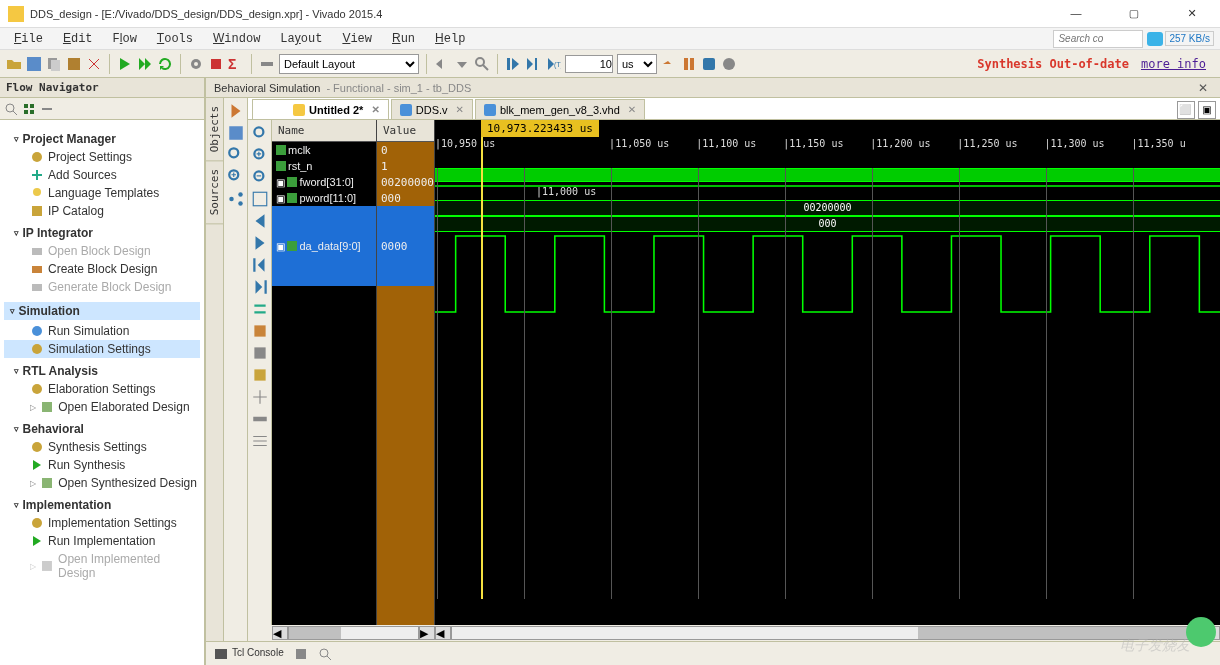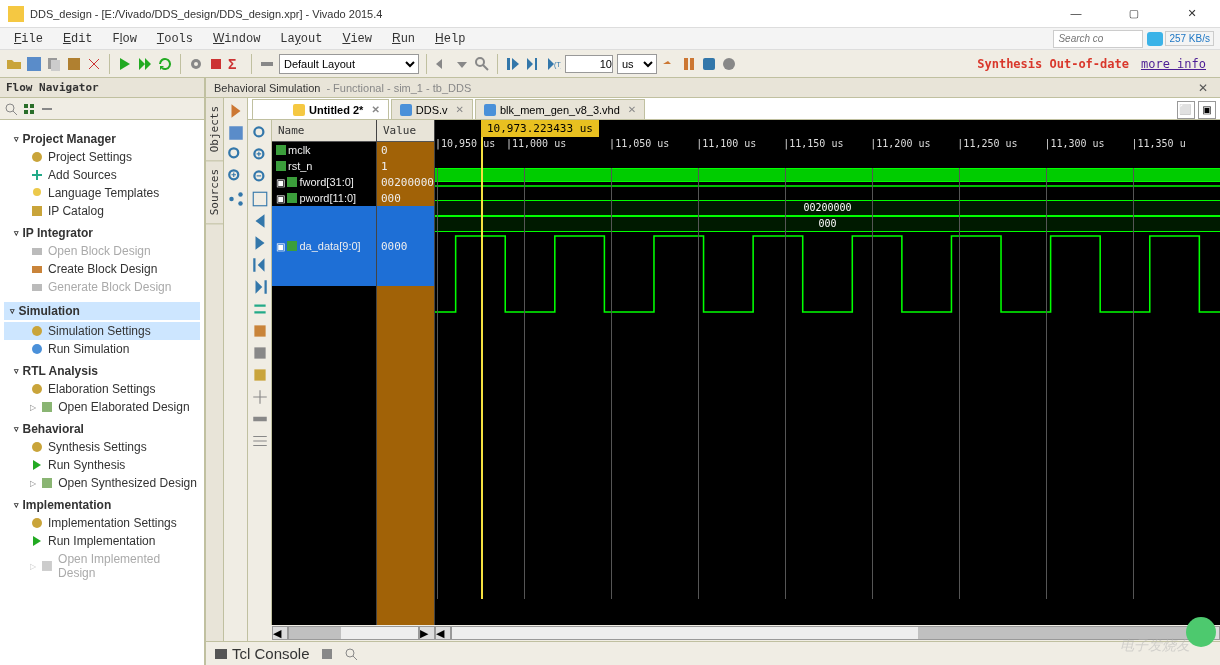--- a/index.html
+++ b/index.html
@@ -77,21 +77,21 @@
 .bus.filled { background: #00cc00; }
 .bus .busval { color: #fff; font-family: monospace; font-size: 10px; text-align: center; line-height: 14px; }
 .clocksig { height: 80px; }
 .clocksig svg { width: 100%; height: 100%; }
 .gridv { position: absolute; top: 0; bottom: 0; width: 1px; background: #555; }
 .hscroll { height: 16px; background: #f0ede4; display: flex; align-items: center; }
 .hscroll .sbtn { width: 16px; height: 14px; background: #ddd; border: 1px solid #999; cursor:pointer; }
 .hscroll .strack { flex: 1; height: 14px; background: #eee; border: 1px solid #999; position: relative; }
 .hscroll .sthumb { position: absolute; height: 100%; background: #c0c0c0; }
 .tclbar { height: 24px; background: #f0ede4; border-top: 1px solid #c0c0a0; display: flex; align-items: center; padding: 0 8px; gap: 10px; }
-.tclbar .tcltab { font-family: monospace; font-size: 15px; color: #333; display:flex; align-items:center; gap:4px; cursor:pointer; }
+.tclbar .tcltab { font-family: monospace; font-size: 10px; color: #333; display:flex; gap:4px; cursor:pointer; }
 .watermark { position: absolute; right: 30px; bottom: 10px; color: rgba(180,180,180,0.5); font-size: 14px; font-style: italic; pointer-events:none; }
 .watermark2 { position: absolute; right: 4px; bottom: 18px; width: 30px; height: 30px; background: #4dc96e; border-radius: 50%; pointer-events:none; }
 </style>
 </head>
 <body>
 
 <div class="titlebar">
   <div class="icon"></div>
   <div class="title">DDS_design - [E:/Vivado/DDS_design/DDS_design.xpr] - Vivado 2015.4</div>
   <div class="winbtns">
@@ -268,31 +268,31 @@
           <span class="miniico"><svg viewBox="0 0 14 14">
               <rect fill="#bbb" x="2" y="4" width="10" height="7"></rect>
             </svg></span>
           <span>Generate Block Design</span>
         </div>
 
       <div class="cat hl">
           <span class="tri">▿</span>
           <span>Simulation</span>
         </div>
+      <div class="item">
+          <span class="miniico"><svg viewBox="0 0 14 14">
+              <circle fill="#4a90d9" cx="7" cy="7" r="5"></circle>
+            </svg></span>
+          <span>Run Simulation</span>
+        </div>
       <div class="item hl">
           <span class="miniico"><svg viewBox="0 0 14 14">
               <circle fill="#c9a43a" cx="7" cy="7" r="5"></circle>
             </svg></span>
           <span>Simulation Settings</span>
-        </div>
-      <div class="item">
-          <span class="miniico"><svg viewBox="0 0 14 14">
-              <circle fill="#4a90d9" cx="7" cy="7" r="5"></circle>
-            </svg></span>
-          <span>Run Simulation</span>
         </div>
 
       <div class="cat">
           <span class="tri">▿</span>
           <span>RTL Analysis</span>
         </div>
       <div class="item">
           <span class="miniico"><svg viewBox="0 0 14 14">
               <circle fill="#c9a43a" cx="7" cy="7" r="5"></circle>
             </svg></span>
@@ -494,21 +494,21 @@
               <div class="sigrow">1</div>
               <div class="sigrow">00200000</div>
               <div class="sigrow">000</div>
               <div class="sigrow sel">0000</div>
             </div>
             <div class="waveform">
               <div class="cursor-label">10,973.223433 us</div>
               <div class="cursor-line"></div>
               <div class="ruler">
                   <div class="tick" style="left: 0px;">|10,950 us</div>
-                  <div class="tick" style="left: 71px;">|11,000 us</div>
+                  <div class="tick" style="left: 101px; margin-top: 48px;">|11,000 us</div>
                   <div class="tick" style="left: 174.118px;">|11,050 us</div>
                   <div class="tick" style="left: 261.176px;">|11,100 us</div>
                   <div class="tick" style="left: 348.235px;">|11,150 us</div>
                   <div class="tick" style="left: 435.294px;">|11,200 us</div>
                   <div class="tick" style="left: 522.353px;">|11,250 us</div>
                   <div class="tick" style="left: 609.412px;">|11,300 us</div>
                   <div class="tick" style="left: 696.471px;">|11,350 u</div>
                 </div>
               <div class="wavesigs">
 

